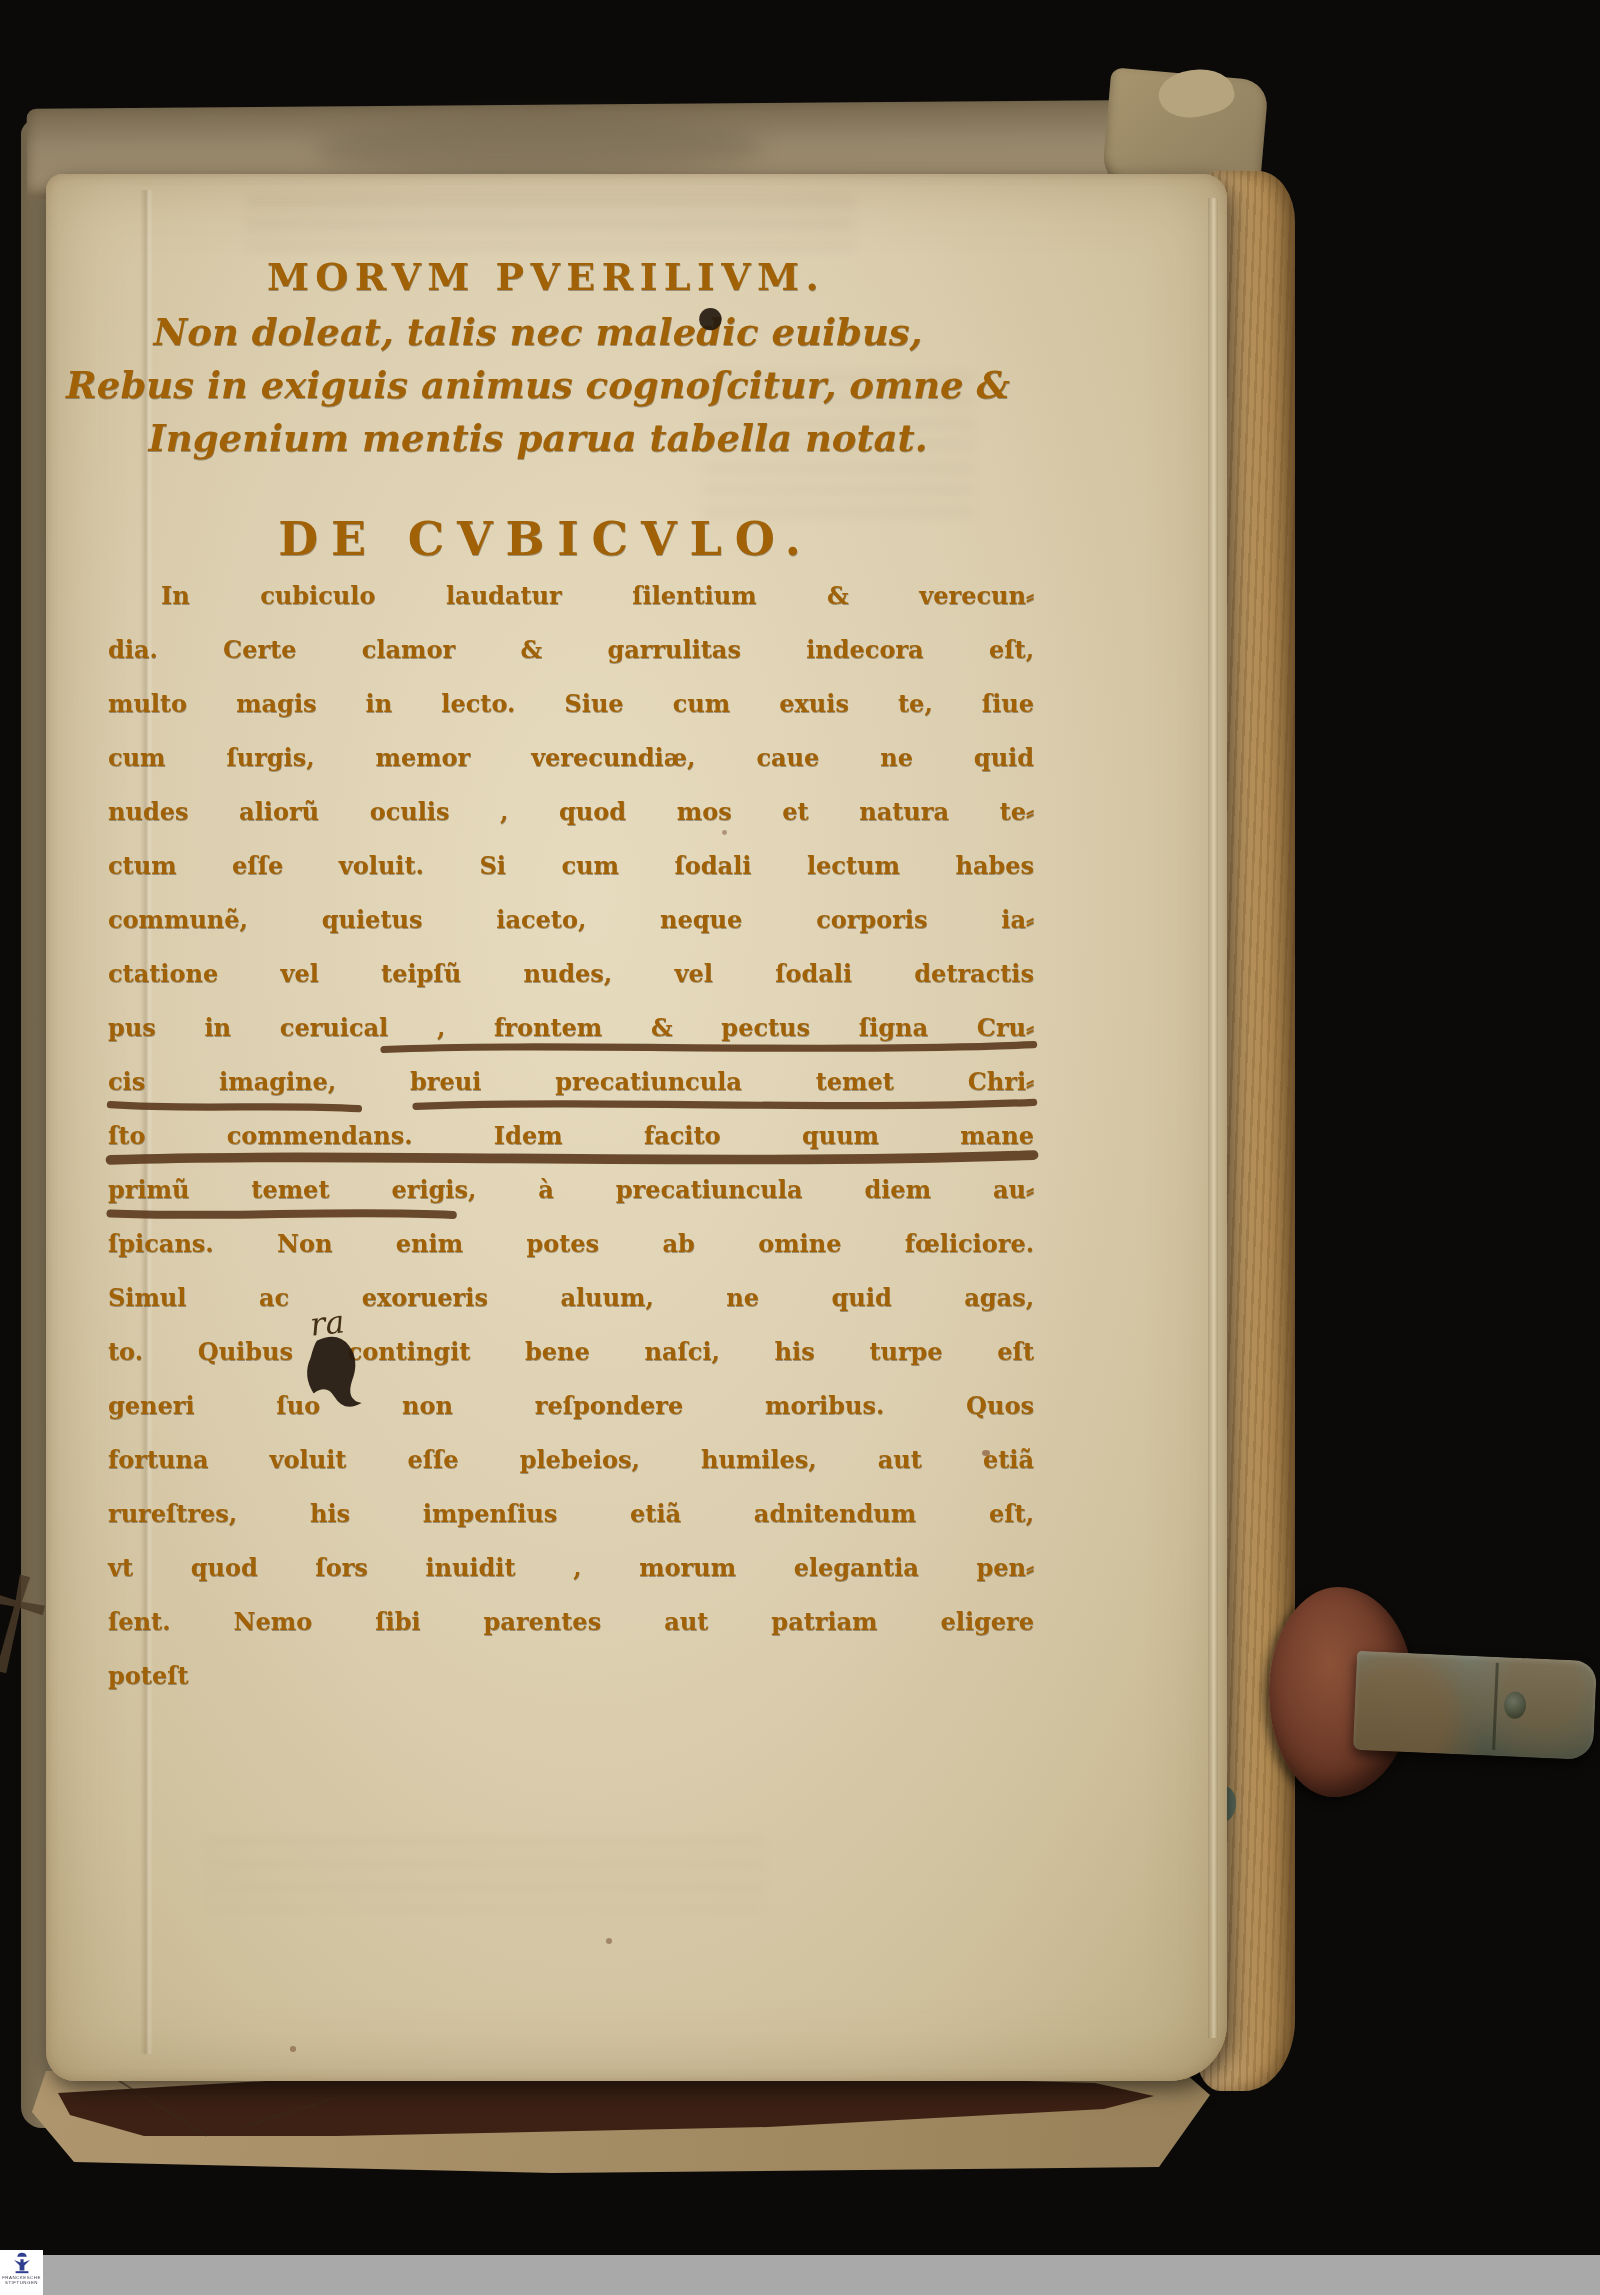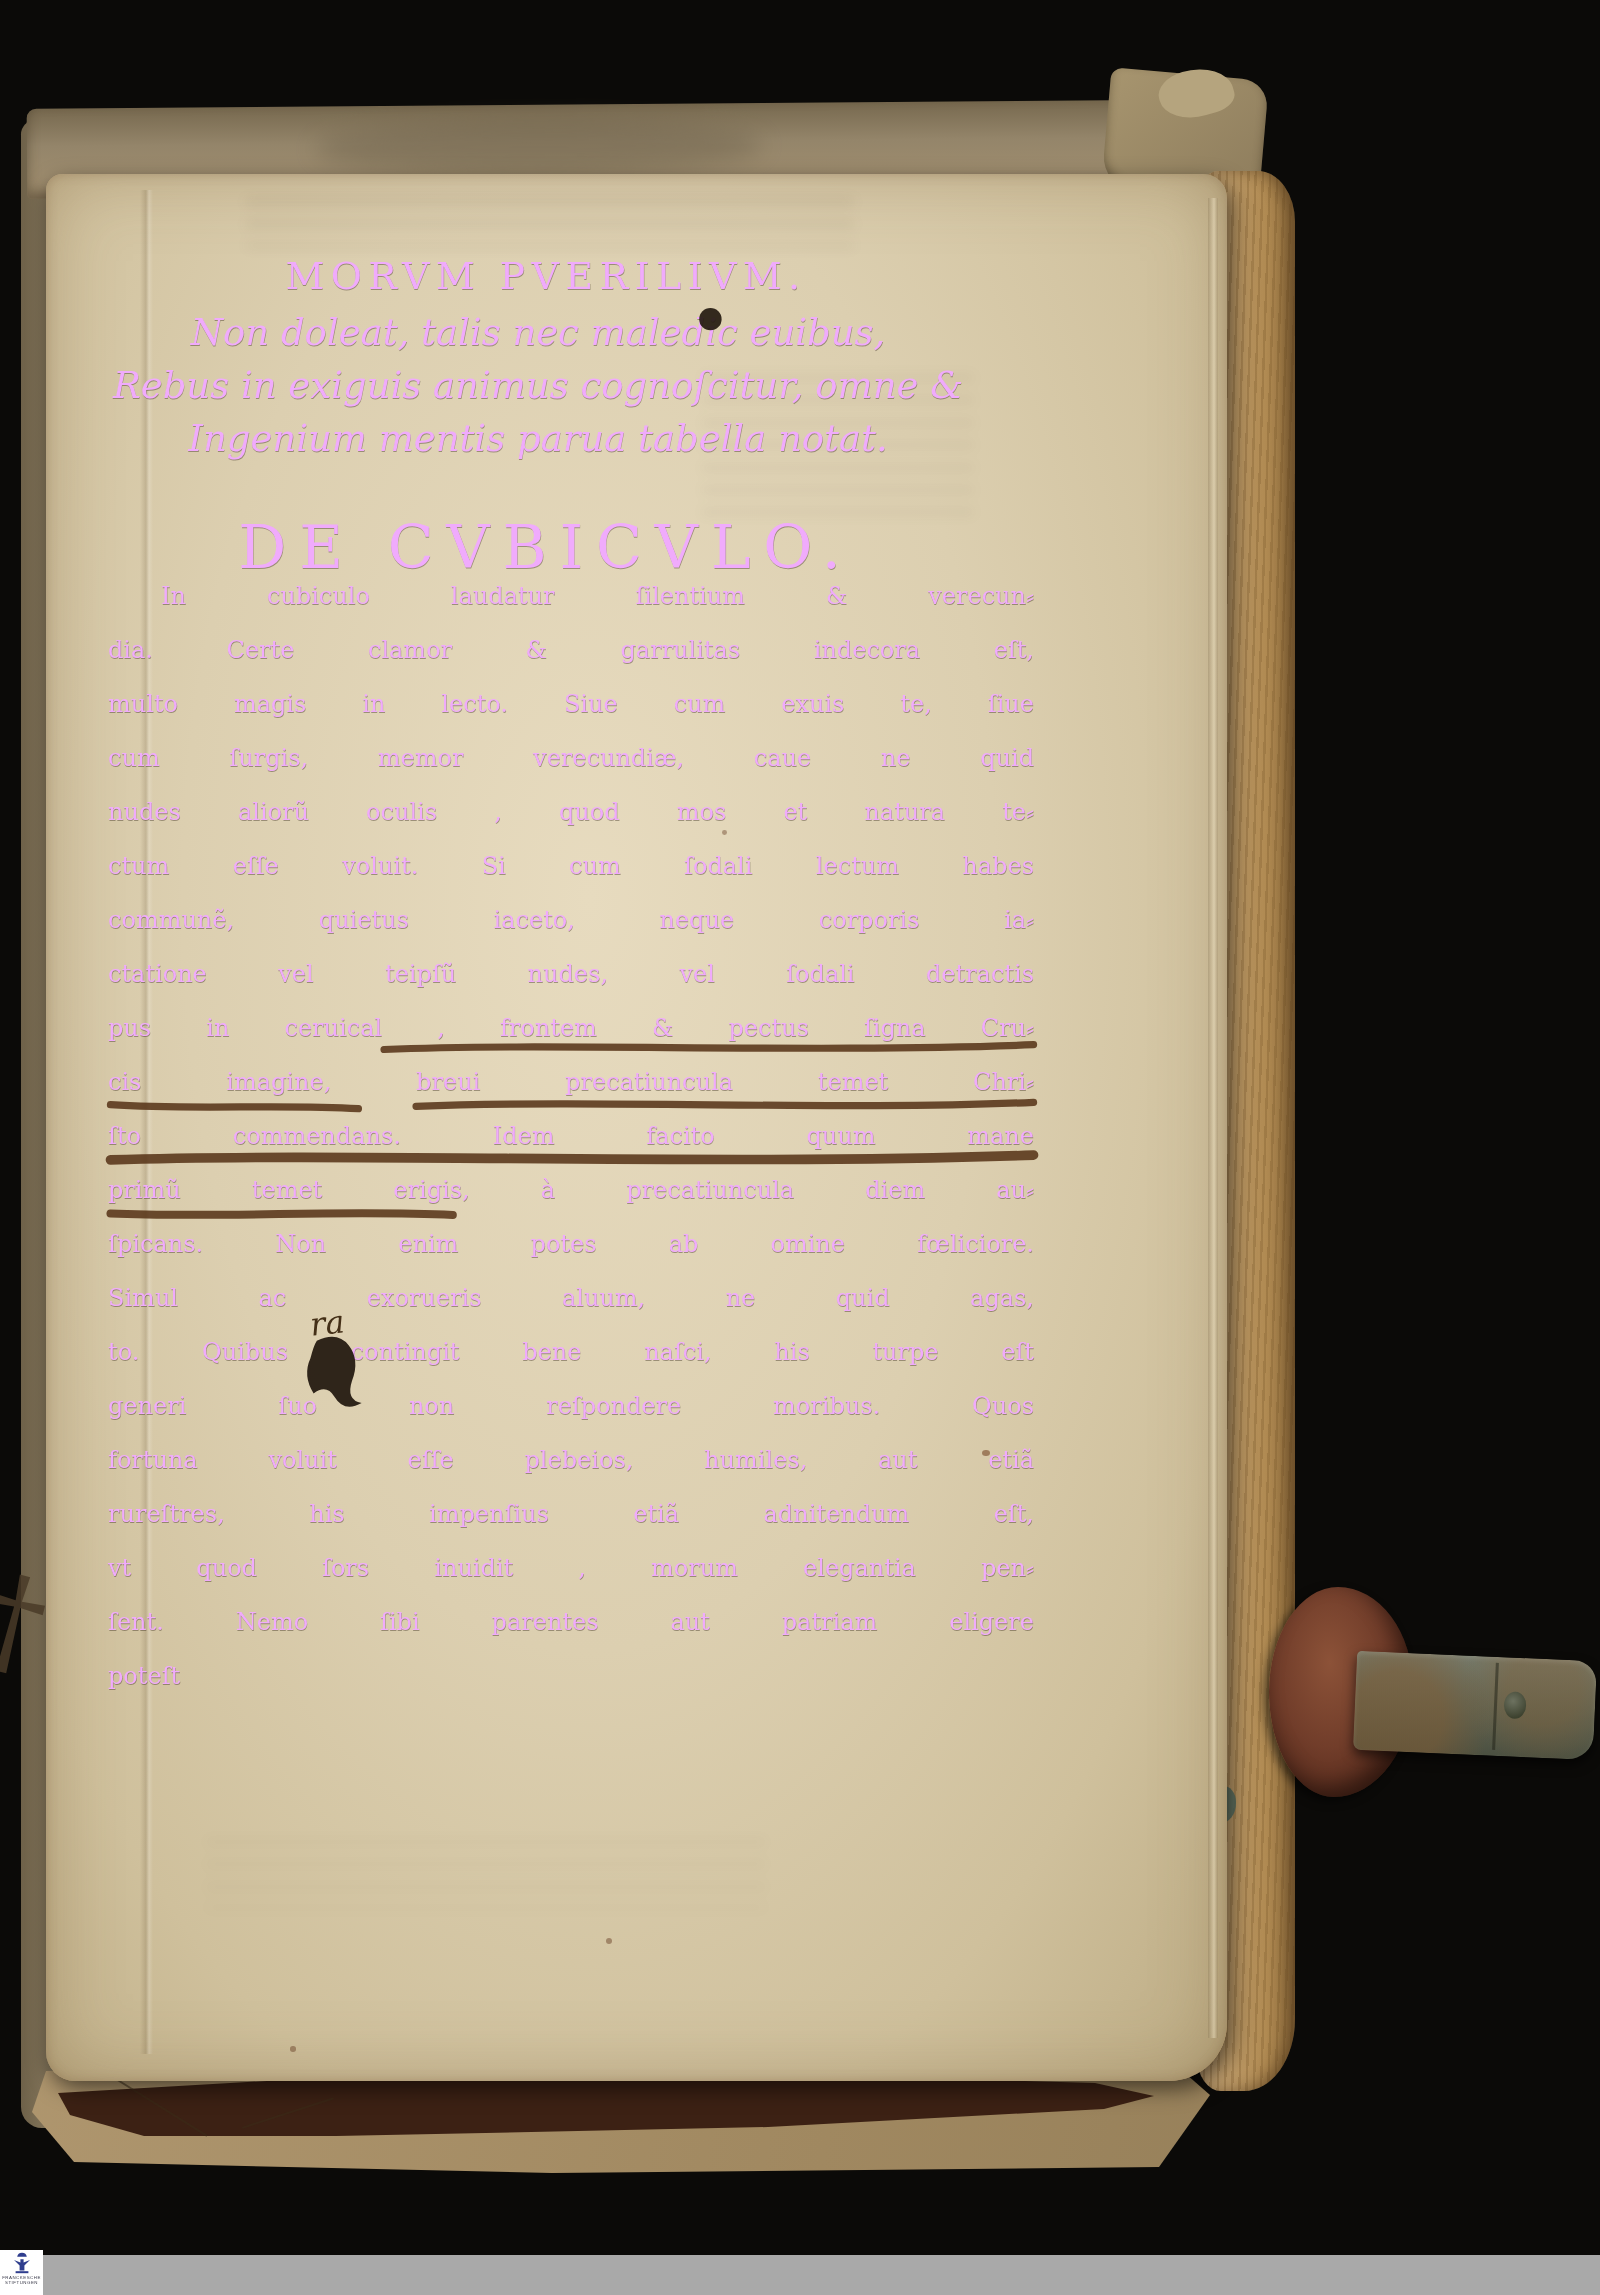--- a/index.html
+++ b/index.html
@@ -58,25 +58,25 @@
       box-shadow:inset 0 0 72px rgba(118,90,48,.35),inset 0 0 11.2px rgba(100,70,40,.28),
                  4.8px 8px 21px rgba(0,0,0,.55);}
   .crease-left{position:absolute;left:94px;top:16px;width:12.8px;height:1864px;
       background:linear-gradient(to right,rgba(0,0,0,0),rgba(90,70,40,.18) 45%,rgba(255,255,255,.18) 70%,rgba(0,0,0,0));}
   .crease-right{position:absolute;left:1162px;top:24px;width:9.6px;height:1840px;
       background:linear-gradient(to right,rgba(90,70,40,.20),rgba(240,228,198,.5) 60%,rgba(90,70,40,.15));}
   .ghost{position:absolute;background:repeating-linear-gradient(to bottom,rgba(92,76,54,.18) 0 8px,rgba(0,0,0,0) 8px 22.4px);
       filter:blur(5.6px);}
   .speck{position:absolute;border-radius:50%;}
   
-  .txt{position:absolute;color:#f0abfc;text-shadow:0.4px 0.6px 0.6px rgba(43,31,17,.38);}
+  .txt{position:absolute;color:#a16207;text-shadow:0.4px 0.6px 0.6px rgba(43,31,17,.38);font-weight:bold;}
   .title{left:82px;top:254px;width:928px;text-align:center;font-size:38px;letter-spacing:6.4px;}
   .epigraph{left:62px;top:306px;width:952px;text-align:center;font-style:italic;
       font-size:37px;line-height:53px;}
-  .heading{left:82px;top:512px;width:928px;text-align:center;font-size:60px;letter-spacing:12.8px;}
+  .heading{left:82px;top:512px;width:928px;text-align:center;font-size:46px;letter-spacing:12.8px;}
   .bodyblock{left:108px;top:569px;width:926px;font-size:24px;}
   .bline{height:54px;line-height:54px;text-align:justify;text-align-last:justify;white-space:nowrap;}
   .ind{text-indent:53px;}
   .catchword{height:54px;line-height:54px;text-align:left;}
   
   .anno-svg{position:absolute;left:0;top:0;pointer-events:none;}
   .insertion{position:absolute;left:310px;top:1304px;font-style:italic;font-size:32px;
       color:#3c270f;transform:rotate(-6deg);opacity:.95;}
   .margin-mark{position:absolute;left:-16px;top:1551px;font-size:120px;color:#4a3b28;
       transform:rotate(14deg);opacity:.85;font-family:"DejaVu Serif",serif;}

